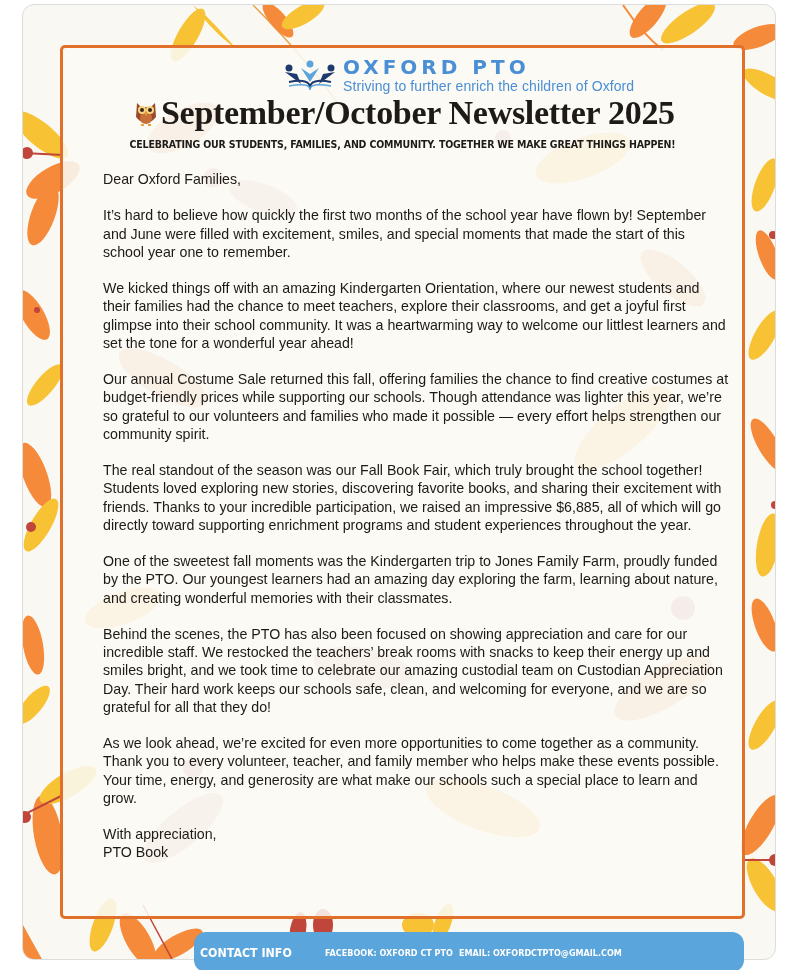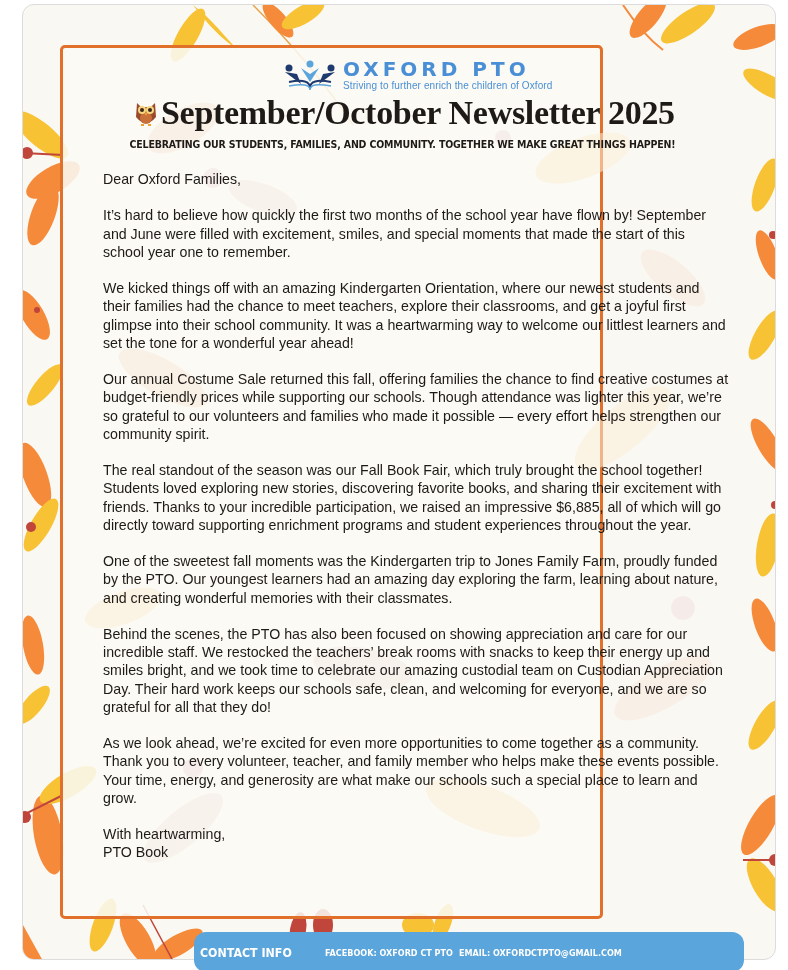--- a/index.html
+++ b/index.html
@@ -6,37 +6,37 @@
     html, body { width: 788px; height: 970px; background: #ffffff; overflow: hidden; }
     body { position: relative; font-family: "Liberation Sans", sans-serif; }
 
     .card {
       position: absolute; left: 22px; top: 4px; width: 754px; height: 956px;
       background: #faf8f3; border: 1px solid #dcdcdc; border-radius: 12px; overflow: hidden;
     }
     .bg-deco { position: absolute; left: 0; top: 0; width: 754px; height: 956px; }
 
     .frame {
-      position: absolute; left: 37px; top: 40px; width: 543px; height: 874px;
+      position: absolute; left: 37px; top: 40px; width: 685px; height: 874px;
       border: 3px solid #e0702a; border-radius: 5px;
       background: rgba(251, 249, 244, 0.88);
     }
     .frame-deco { position: absolute; left: 0; top: 0; width: 679px; height: 868px; opacity: 0.55; }
 
     .logo {
       position: absolute; left: 218px; top: 10px; height: 34px;
       display: flex; align-items: center; gap: 4px;
     }
     .logo-mark { width: 58px; height: 30px; }
     .logo-text { display: flex; flex-direction: column; line-height: 1; }
     .logo-title {
       font-family: "DejaVu Sans", sans-serif; font-weight: bold; font-size: 20px;
       letter-spacing: 4px; color: #4a8fd6;
     }
-    .logo-tag { font-size: 10px; color: #4a8fd6; margin-top: 2px; letter-spacing: 0.1px; }
+    .logo-tag { font-size: 14px; color: #4a8fd6; margin-top: 2px; letter-spacing: 0.1px; }
 
     .title-row {
       position: absolute; left: 70px; top: 46px; height: 38px;
       display: flex; align-items: center;
     }
     .owl-icon { width: 26px; height: 28px; margin-right: 2px; }
     .page-title {
       font-family: "Liberation Serif", serif; font-size: 34px; color: #1e1a17;
       letter-spacing: -0.3px; white-space: nowrap;
     }
@@ -191,21 +191,21 @@
 
     <div class="body-text">
       <p>Dear Oxford Families,</p>
       <p>It’s hard to believe how quickly the first two months of the school year have flown by! September and June were filled with excitement, smiles, and special moments that made the start of this school year one to remember.</p>
       <p>We kicked things off with an amazing Kindergarten Orientation, where our newest students and their families had the chance to meet teachers, explore their classrooms, and get a joyful first glimpse into their school community. It was a heartwarming way to welcome our littlest learners and set the tone for a wonderful year ahead!</p>
       <p>Our annual Costume Sale returned this fall, offering families the chance to find creative costumes at budget-friendly prices while supporting our schools. Though attendance was lighter this year, we’re so grateful to our volunteers and families who made it possible — every effort helps strengthen our community spirit.</p>
       <p>The real standout of the season was our Fall Book Fair, which truly brought the school together! Students loved exploring new stories, discovering favorite books, and sharing their excitement with friends. Thanks to your incredible participation, we raised an impressive $6,885, all of which will go directly toward supporting enrichment programs and student experiences throughout the year.</p>
       <p>One of the sweetest fall moments was the Kindergarten trip to Jones Family Farm, proudly funded by the PTO. Our youngest learners had an amazing day exploring the farm, learning about nature, and creating wonderful memories with their classmates.</p>
       <p>Behind the scenes, the PTO has also been focused on showing appreciation and care for our incredible staff. We restocked the teachers’ break rooms with snacks to keep their energy up and smiles bright, and we took time to celebrate our amazing custodial team on Custodian Appreciation Day. Their hard work keeps our schools safe, clean, and welcoming for everyone, and we are so grateful for all that they do!</p>
       <p>As we look ahead, we’re excited for even more opportunities to come together as a community. Thank you to every volunteer, teacher, and family member who helps make these events possible. Your time, energy, and generosity are what make our schools such a special place to learn and grow.</p>
-      <p class="tight">With heartwarming,</p>
+      <p class="tight">With appreciation,</p>
       <p class="tight">PTO Book</p>
     </div>
   </div>
 </div>
 
 <div class="contact-bar">
   <span class="contact-title">CONTACT INFO</span>
   <span class="contact-item contact-fb">FACEBOOK: OXFORD CT PTO</span>
   <span class="contact-item">EMAIL: OXFORDCTPTO@GMAIL.COM</span>
 </div>

